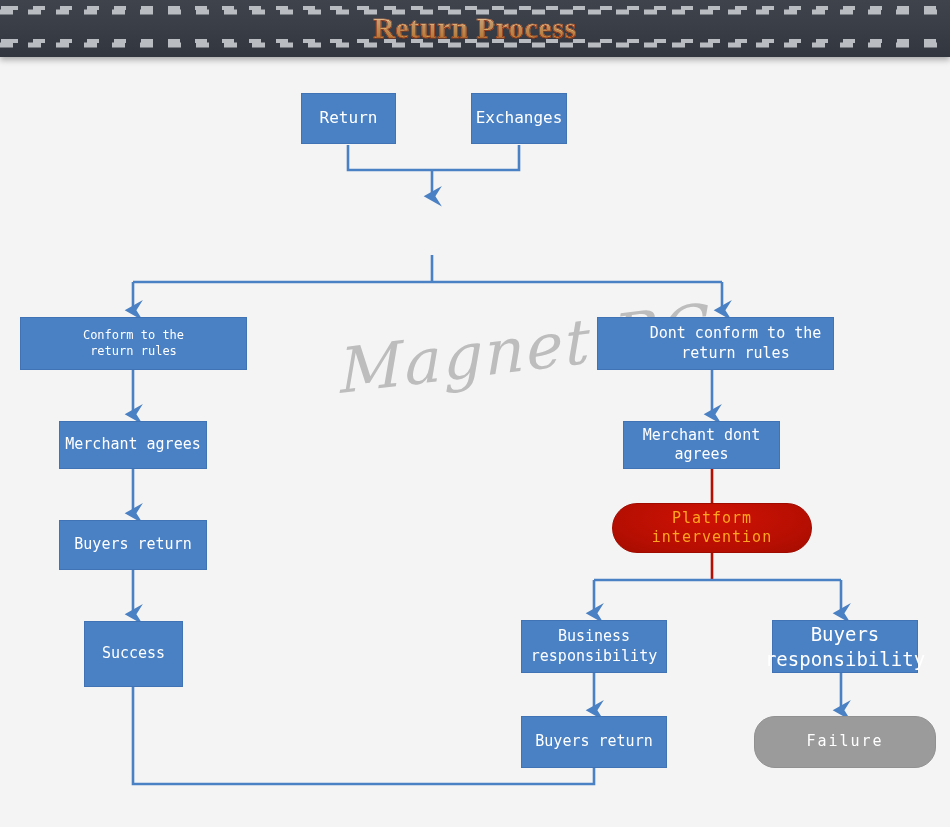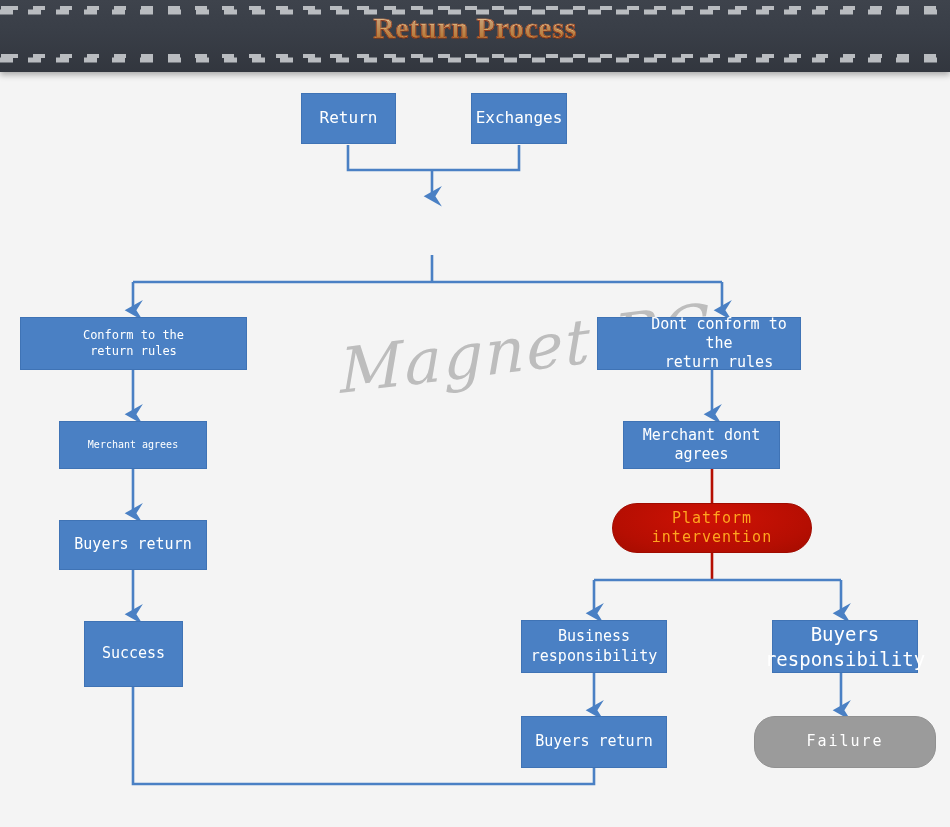--- a/index.html
+++ b/index.html
@@ -14,21 +14,21 @@
     background: #f4f4f4;
     overflow: hidden;
     font-family: "DejaVu Sans Mono", monospace;
   }
 
   
   #header {
     position: absolute;
     left: 0; top: 0;
     width: 950px;
-    height: 72px;
+    height: 57px;
     background:
       linear-gradient(180deg, #3e434c 0%, #393e47 45%, #32363e 100%);
     box-shadow: 0 3px 6px rgba(0,0,0,0.30);
     overflow: hidden;
   }
   #header .perf-strip {
     position: absolute;
     left: 0;
     width: 950px;
     height: 11px;
@@ -193,24 +193,24 @@
     </svg>
 
     <div class="node blue" style="left:471px;  top:93px;  width:96px;  height:51px;  font-size:16px;">Exchanges</div>
 
     <div class="node blue" style="left:301px;  top:93px;  width:95px;  height:51px;  font-size:16px;">Return</div>
 
 
     <div class="node blue" style="left:20px;   top:317px; width:227px; height:53px; font-size:12px;">Conform to the
 return rules</div>
 
-    <div class="node blue" style="left:597px;  top:317px; width:204px; height:53px; font-size:15px;padding-left:40px;">Dont conform to the
+    <div class="node blue" style="left:597px;  top:317px; width:237px; height:53px; font-size:15px;padding-left:40px;">Dont conform to the
 return rules</div>
 
-    <div class="node blue" style="left:59px;   top:421px; width:148px; height:48px; font-size:10px;">Merchant agrees</div>
+    <div class="node blue" style="left:59px;   top:421px; width:148px; height:48px; font-size:15px;">Merchant agrees</div>
 
     <div class="node blue" style="left:623px;  top:421px; width:157px; height:48px; font-size:15px;">Merchant dont agrees</div>
 
     <div class="node blue" style="left:59px;   top:520px; width:148px; height:50px; font-size:15px;">Buyers return</div>
 
     <div class="node red-pill" style="left:612px; top:503px; width:200px; height:50px; font-size:15px;">Platform
 intervention</div>
 
     <div class="node blue" style="left:84px;   top:621px; width:99px;  height:66px; font-size:15px;">Success</div>
 

